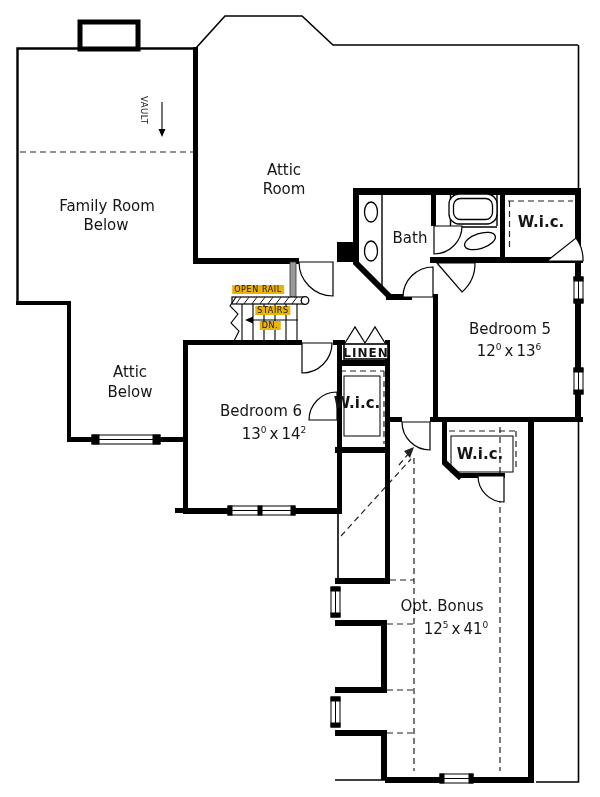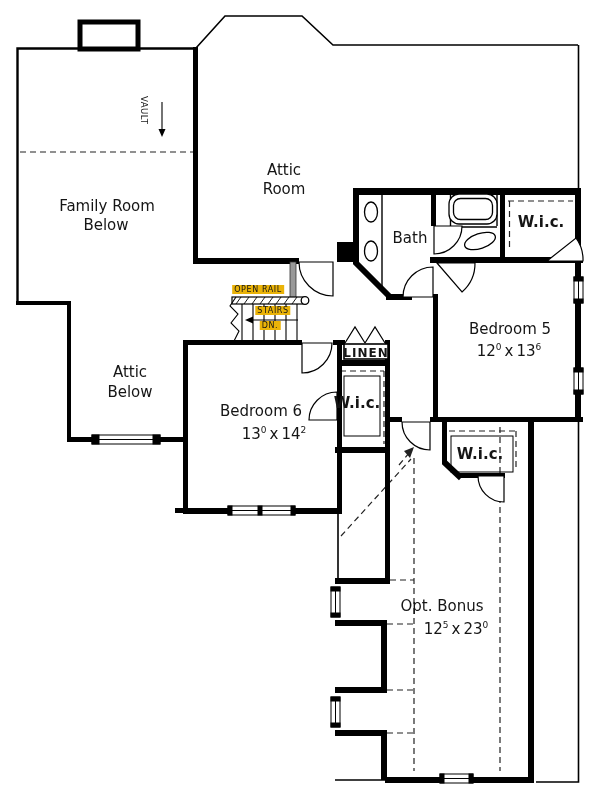--- a/index.html
+++ b/index.html
@@ -233,16 +233,16 @@
     <span>13</span><sup>0</sup><span class="sep">x</span><span>14</span><sup>2</sup>
   </div>
 
   <div class="lbl lbl-lg" style="left:510px;top:321px">Bedroom 5</div>
   <div class="lbl lbl-lg dim" style="left:509px;top:343px">
     <span>12</span><sup>0</sup><span class="sep">x</span><span>13</span><sup>6</sup>
   </div>
 
   <div class="lbl lbl-lg" style="left:442px;top:598px">Opt. Bonus</div>
   <div class="lbl lbl-lg dim" style="left:456px;top:621px">
-    <span>12</span><sup>5</sup><span class="sep">x</span><span>23</span><sup>0</sup>
+    <span>12</span><sup>5</sup><span class="sep">x</span><span>41</span><sup>0</sup>
   </div>
 
 </div>
 
 </body></html>

